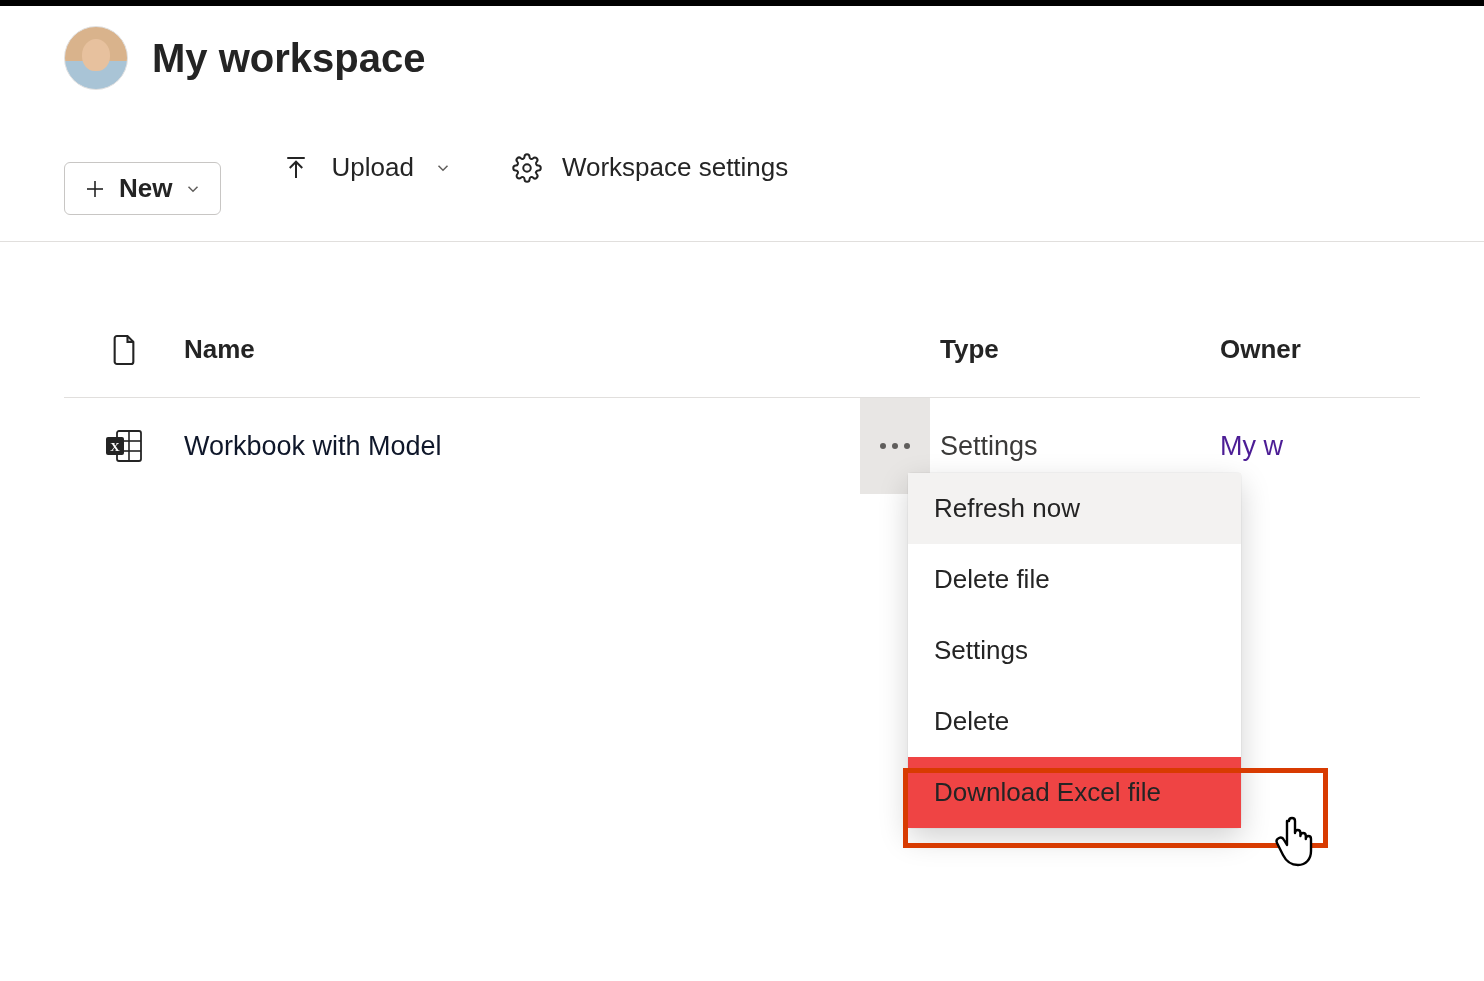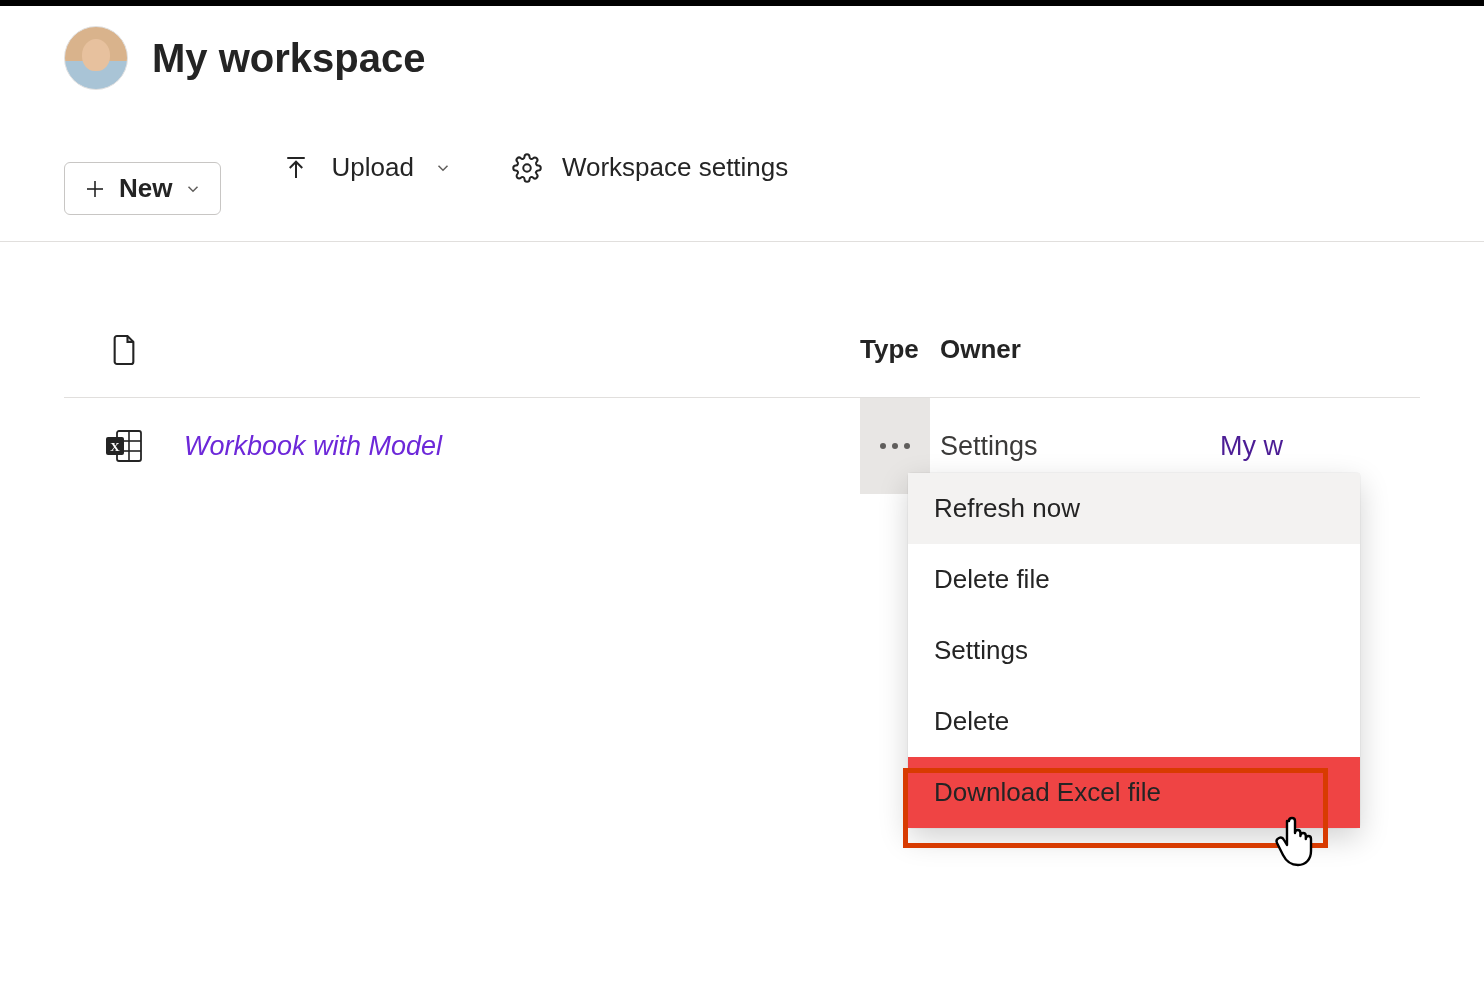--- a/index.html
+++ b/index.html
@@ -64,31 +64,31 @@
   }
   .table-header {
     border-bottom: 1px solid #e1dfdd;
     font-size: 26px; font-weight: 600;
   }
   .col-icon { display:flex; justify-content:center; }
   .table-row {
     font-size: 27px;
     color: #3b3a39;
   }
-  .row-name { color: #6d28d9; font-style: italic; }
+  .row-name { color: #0f172a; }
   .more-btn {
     width: 70px; height: 96px;
     background: #e8e6e4;
     display: flex; align-items: center; justify-content: center;
     cursor: pointer;
   }
   .context-menu {
     position: absolute;
     left: 908px; top: 473px;
-    width: 452px;
+    width: 333px;
     background: #fff;
     box-shadow: 0 10px 30px rgba(0,0,0,.18), 0 0 0 1px rgba(0,0,0,.03);
     border-radius: 4px;
     padding: 0;
     font-size: 26px;
   }
   .menu-item {
     padding: 20px 26px;
     cursor: pointer;
   }
@@ -164,20 +164,21 @@
 <div class="divider"></div>
 
 <div class="table-area">
   <div class="table-header">
     <div class="col-icon">
       <svg width="28" height="34" viewBox="0 0 24 28" fill="none" stroke="#242424" stroke-width="1.8">
         <path d="M6 2h9l5 5v17a2 2 0 0 1-2 2H6a2 2 0 0 1-2-2V4a2 2 0 0 1 2-2z"></path>
         <polyline points="15 2 15 7 20 7"></polyline>
       </svg>
     </div>
+    <div>Name</div>
     <div></div>
     <div>Type</div>
     <div>Owner</div>
   </div>
 
   <div class="table-row">
     <div class="col-icon">
       <svg width="38" height="34" viewBox="0 0 38 34">
         <rect x="12" y="2" width="24" height="30" rx="2" fill="none" stroke="#242424" stroke-width="1.8"></rect>
         <line x1="12" y1="12" x2="36" y2="12" stroke="#242424" stroke-width="1.6"></line>

